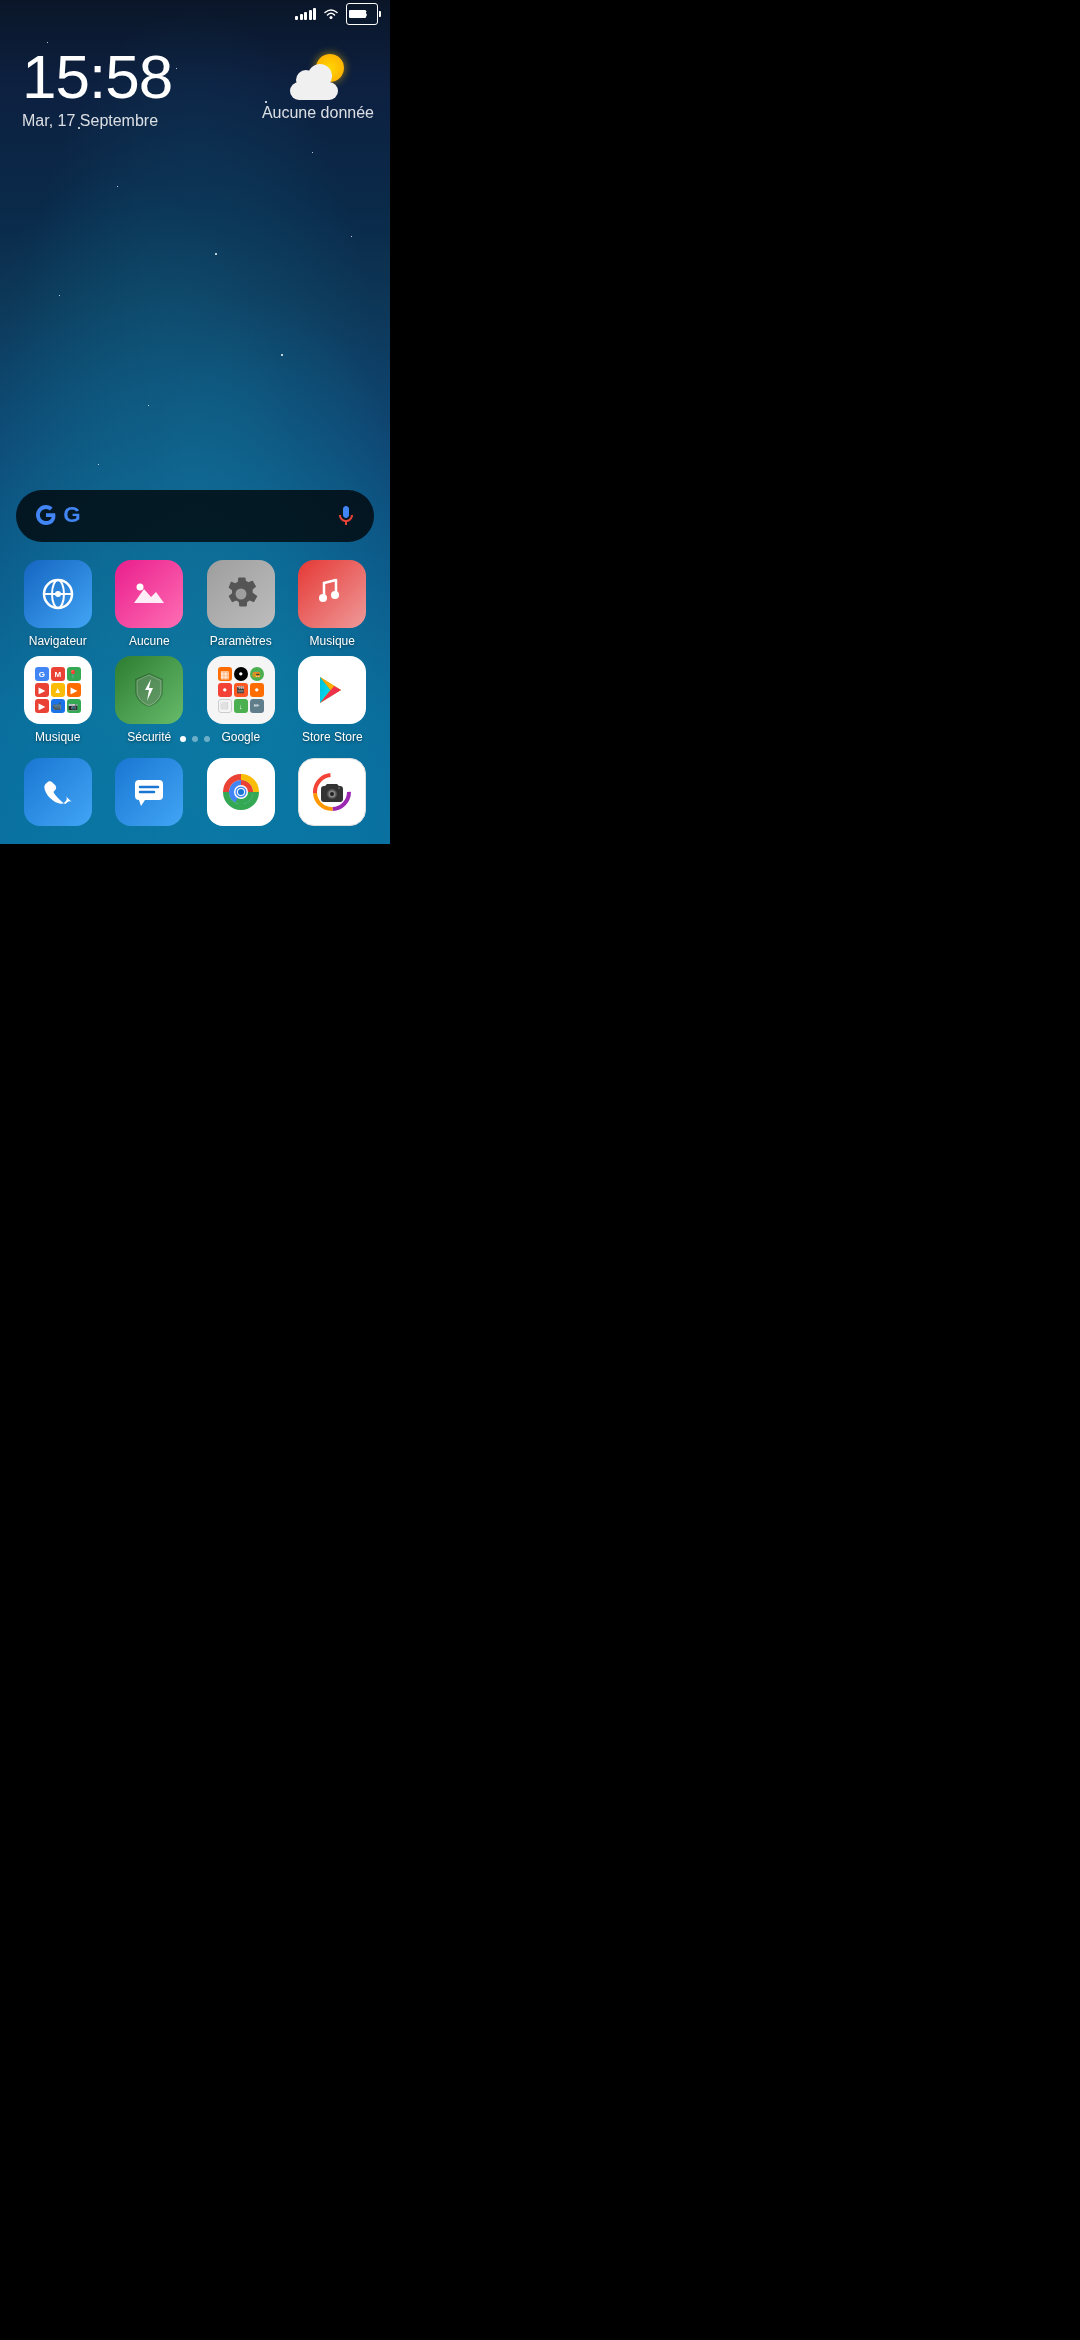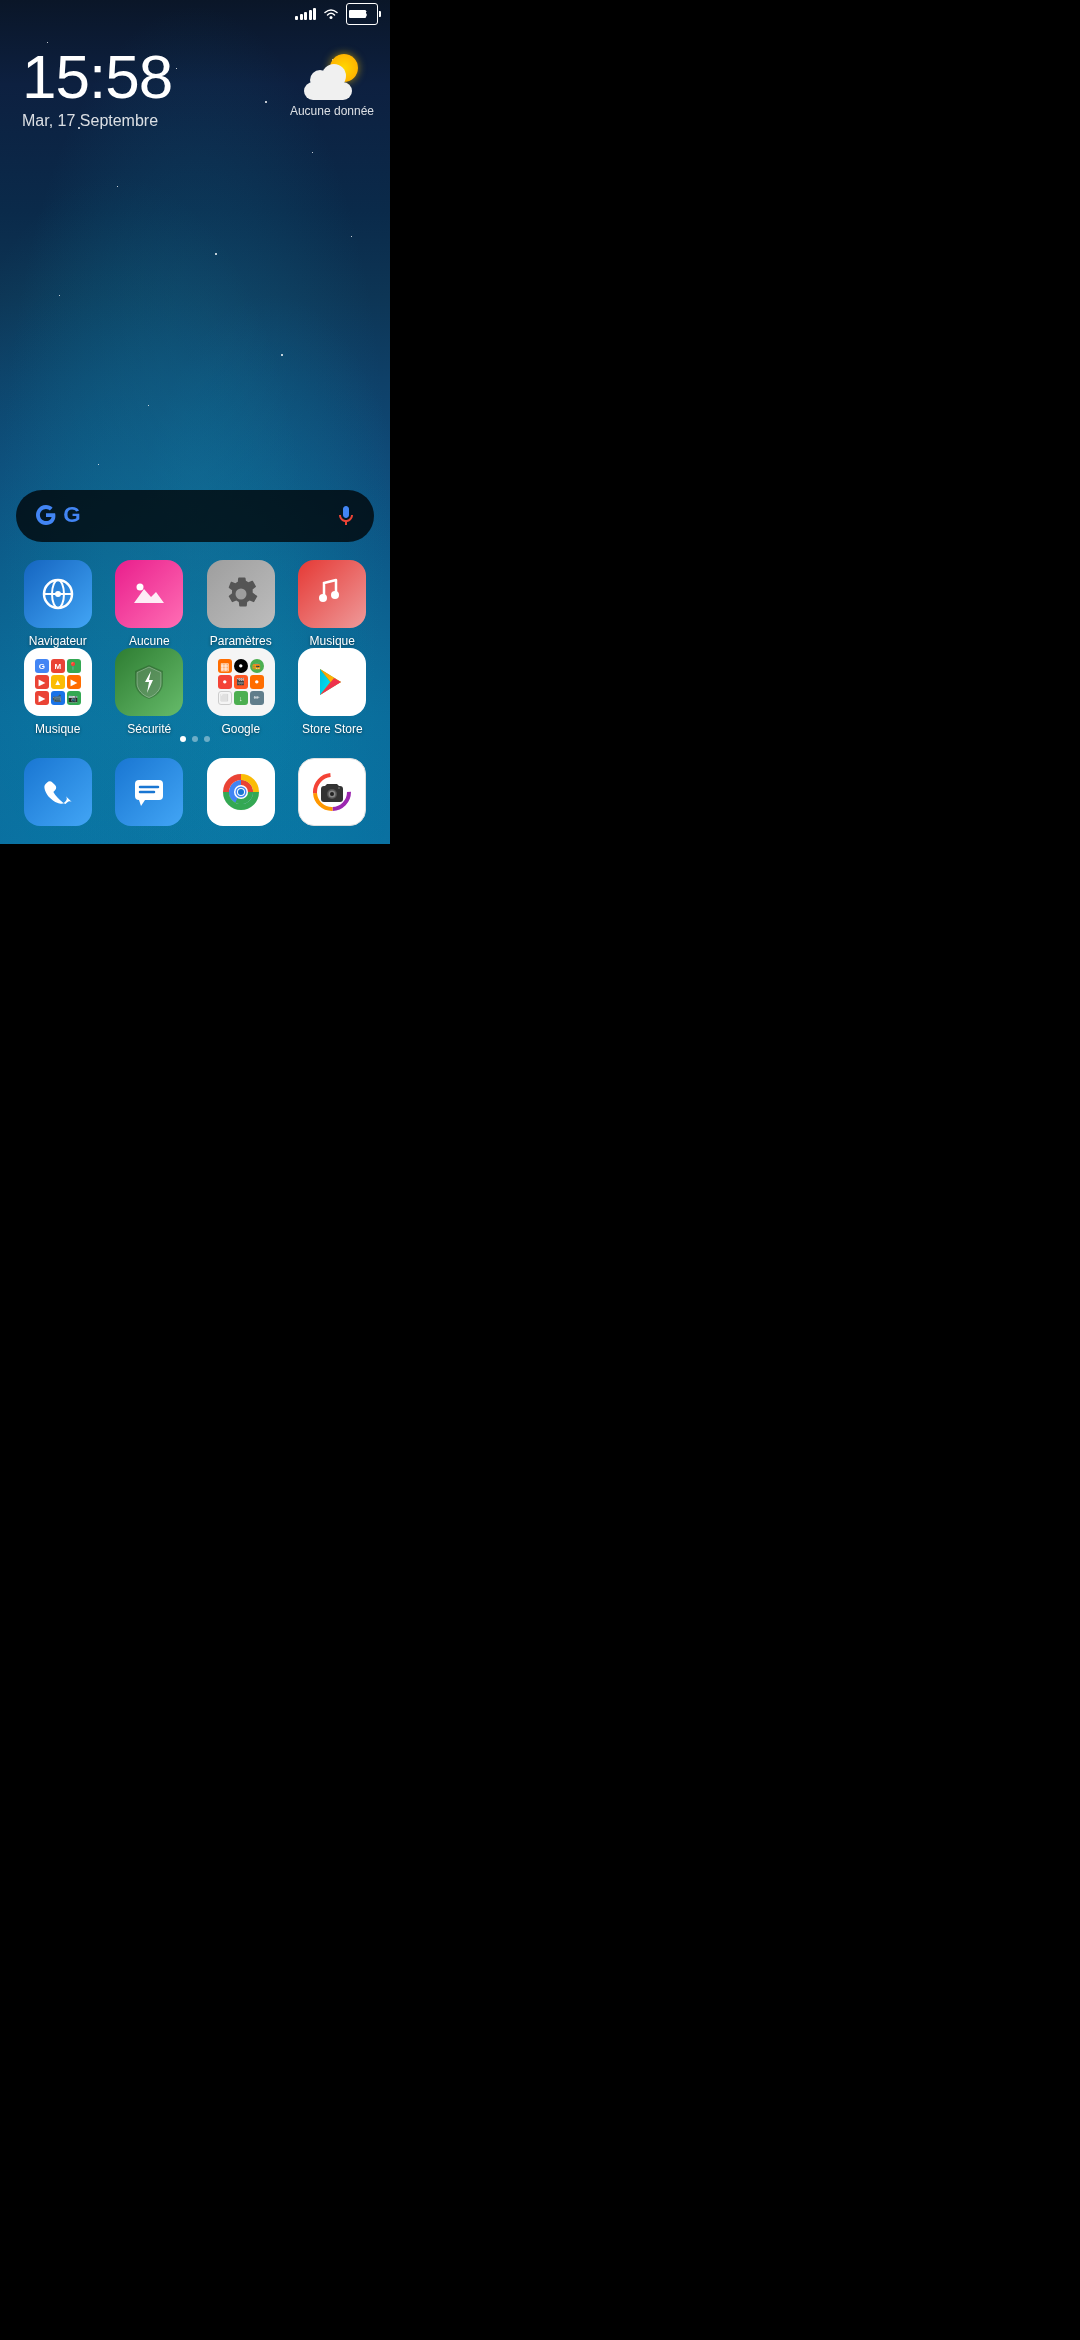--- a/index.html
+++ b/index.html
@@ -169,21 +169,21 @@
     }
 
     .weather-icon {
       width: 60px;
       height: 50px;
       position: relative;
     }
 
     .weather-text {
       color: rgba(255,255,255,0.85);
-      font-size: 12px;
+      font-size: 16px;
       text-align: center;
       margin-top: 2px;
     }
 
     
     .sun {
       position: absolute;
       right: 4px;
       top: 2px;
       width: 28px;
@@ -264,21 +264,21 @@
     }
 
     
     .app-grid {
       position: absolute;
       top: 560px;
       left: 16px;
       right: 16px;
       display: grid;
       grid-template-columns: repeat(4, 1fr);
-      gap: 0 8px;
+      gap: 8px 8px;
       z-index: 10;
     }
 
     .app-item {
       display: flex;
       flex-direction: column;
       align-items: center;
       gap: 6px;
     }
 

